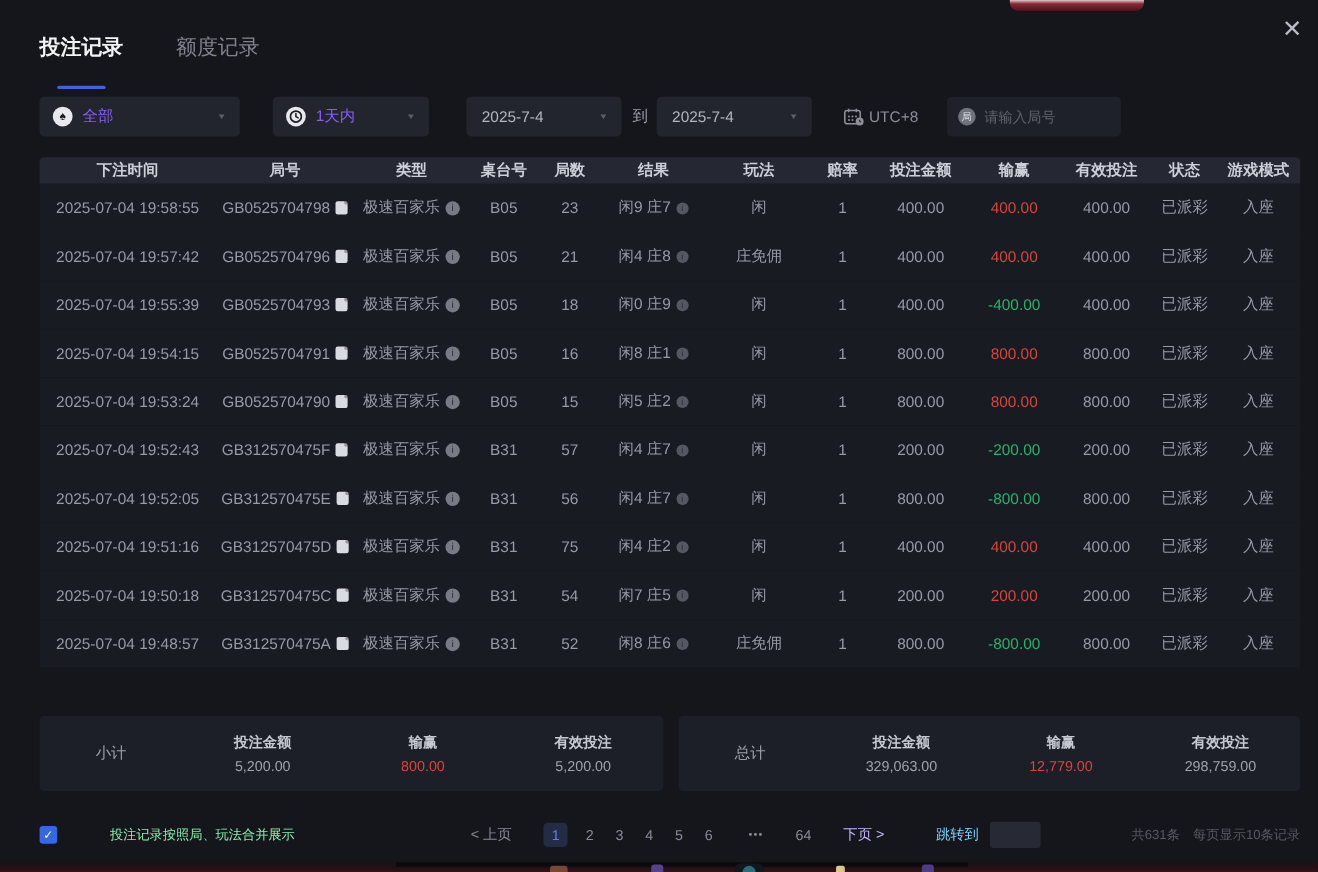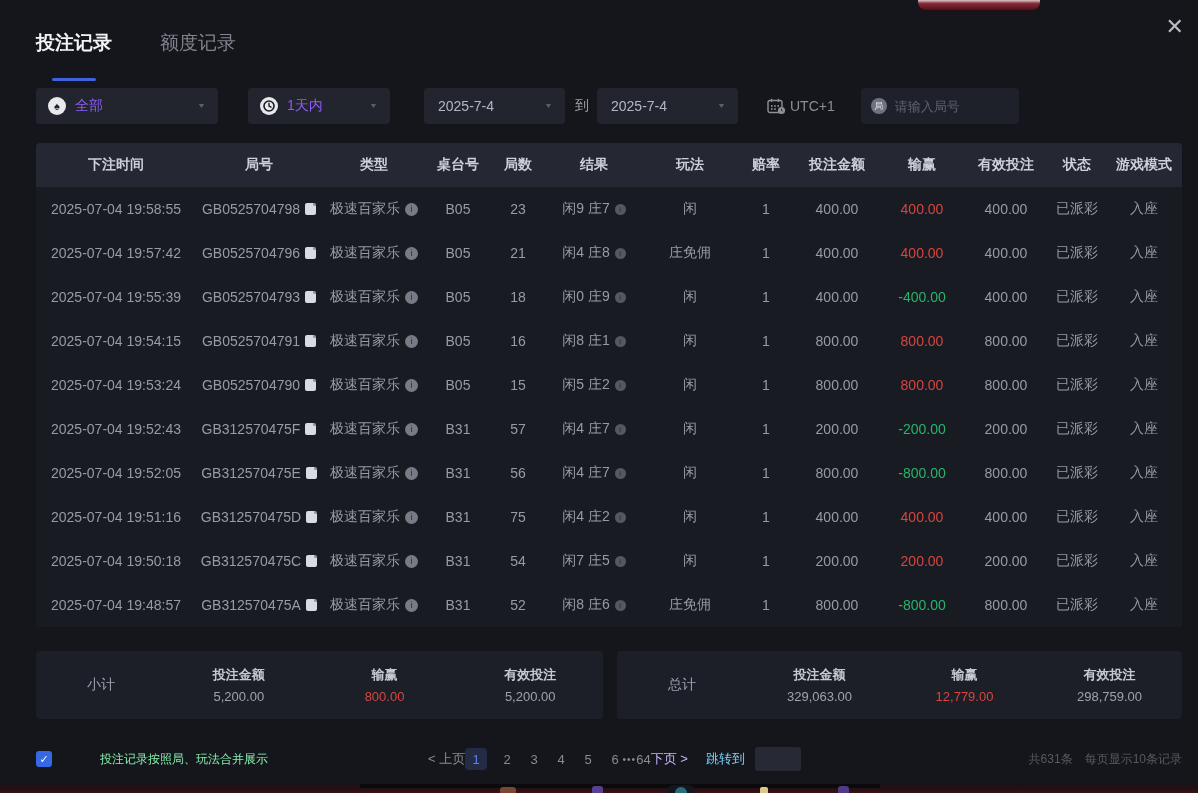--- a/index.html
+++ b/index.html
@@ -74,21 +74,21 @@
     background:#3d5edb; color:#fff; font-size:15px; font-weight:bold; cursor:pointer; font-family:inherit;
   }
 
   
   .table { position:absolute; left:36px; top:143px; width:1146px; }
   .grid-cols {
     display:grid;
     grid-template-columns:160px 126px 104px 64px 56px 96px 96px 56px 86px 84px 84px 58px 76px;
   }
   .thead {
-    height:44px; background:#252733; border-radius:4px 4px 0 0;
+    height:24px; background:#252733; border-radius:4px 4px 0 0;
     align-items:center;
   }
   .thead .th { text-align:center; font-size:14px; font-weight:bold; color:#ccd0d9; }
   .trow { height:44px; background:#191b22; align-items:center; }
   .trow .td { text-align:center; font-size:14px; color:#989ba6; display:flex; align-items:center; justify-content:center; gap:5px; white-space:nowrap; }
   .td.red, .red { color:#d8453e !important; }
   .td.green, .green { color:#27b469 !important; }
   .copy-icon {
     width:11px; height:12px; background:#d9dbe2; border-radius:2px; display:inline-block;
     position:relative; cursor:pointer; flex:0 0 auto;
@@ -107,21 +107,21 @@
   .panel .p-col { flex:1; text-align:center; }
   .panel .p-title { font-size:13px; font-weight:bold; color:#c6c9d2; margin-bottom:5px; }
   .panel .p-val { font-size:13px; color:#9fa2ab; }
 
   
   .footer { position:absolute; left:36px; top:745px; width:1146px; height:28px; display:flex; align-items:center; }
   .merge { display:flex; align-items:center; gap:8px; }
   .checkbox { width:16px; height:16px; border-radius:3px; background:#3568e4; color:#fff; font-size:11px;
     display:flex; align-items:center; justify-content:center; cursor:pointer; }
   .merge-label { font-size:12px; color:#86efac;margin-left:40px; }
-  .pagination { display:flex; align-items:center; gap:0; margin-left:160px; font-size:13px; color:#878a95; }
+  .pagination { display:flex; align-items:center; gap:29px; margin-left:160px; font-size:13px; color:#878a95; }
   .pg-item { cursor:pointer; min-width:14px; text-align:center; }
   .pg-num.active { width:22px; height:22px; background:#232b45; border-radius:4px; color:#5d7ff0;
     display:flex; align-items:center; justify-content:center; }
   .pg-next { color:#c4b5fd; }
   .pg-ellipsis { letter-spacing:1px; font-size:10px; }
   .jump { display:flex; align-items:center; gap:10px; margin-left:18px; }
   .jump-label { font-size:13px; color:#7dd3fc; }
   .jump-input { width:46px; height:24px; background:#272934; border:none; border-radius:3px; outline:none; color:#c6c9d2; text-align:center; font-family:inherit; }
   .foot-right { margin-left:auto; display:flex; gap:12px; font-size:12px; color:#565962; }
 </style>
@@ -167,21 +167,21 @@
       <line x1="4.5" y1="0.8" x2="4.5" y2="4" stroke="#8d9099" stroke-width="1.4"></line>
       <line x1="11.5" y1="0.8" x2="11.5" y2="4" stroke="#8d9099" stroke-width="1.4"></line>
       <circle cx="4.8" cy="8" r="0.9" fill="#8d9099"></circle>
         <circle cx="8" cy="8" r="0.9" fill="#8d9099"></circle>
         <circle cx="11.2" cy="8" r="0.9" fill="#8d9099"></circle>
       <circle cx="4.8" cy="11" r="0.9" fill="#8d9099"></circle>
         <circle cx="8" cy="11" r="0.9" fill="#8d9099"></circle>
       <circle cx="14.5" cy="12.5" r="3.6" fill="#8d9099"></circle>
       <path d="M14.5 10.8v1.7l1.2.7" fill="none" stroke="#23252e" stroke-width="1"></path>
     </svg>
-    <span>UTC+1</span>
+    <span>UTC+8</span>
   </div>
   <div class="search-box">
     <span class="round-ic">局</span>
     <input type="text" placeholder="请输入局号" style="">
   </div>
 </div>
 
 <div class="table">
   <div class="thead grid-cols">
       <div class="th">下注时间</div>

